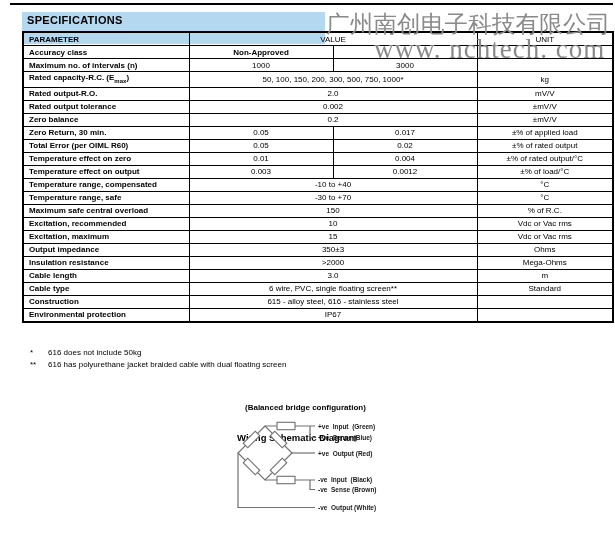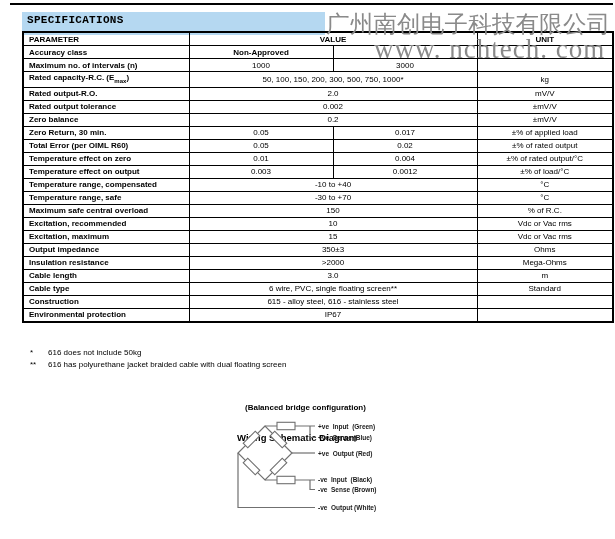--- a/index.html
+++ b/index.html
@@ -1,30 +1,30 @@
 <!DOCTYPE html>
 <html><head>
 <meta charset="utf-8">
 <style>
   html,body{margin:0;padding:0;background:#fff;}
   #canvas{position:relative;width:615px;height:539px;background:#fff;overflow:hidden;
           font-family:"Liberation Sans",sans-serif;color:#000;}
   .top-rule{position:absolute;left:10px;top:3px;width:603px;height:2px;background:#000;}
-  .spec-bar{position:absolute;left:22px;top:12px;width:303px;height:23px;background:#b5d8f1;font-family:Liberation Mono, monospace;}
+  .spec-bar{position:absolute;left:22px;top:12px;width:303px;height:32px;background:#b5d8f1;}
   .spec-title{position:absolute;left:5px;top:2px;font-size:11px;font-weight:bold;letter-spacing:.3px;}
   .wm{position:absolute;color:#8a8a8a;font-family:"Liberation Serif","DejaVu Serif",serif;
       white-space:nowrap;pointer-events:none;z-index:5;}
   .wm-cn{left:326px;top:8px;font-size:23.5px;letter-spacing:0.2px;}
   .wm-web{left:374px;top:34px;font-size:27px;letter-spacing:1px;}
   table.spec{position:absolute;left:22px;top:31px;width:590px;border-collapse:collapse;
              table-layout:fixed;font-size:8px;line-height:11px;}
   table.spec{border:2px solid #000;}
   .spec th,.spec td{border:1px solid #000;height:12px;padding:0 2px;text-align:center;
                     overflow:hidden;white-space:nowrap;font-size:8px;}
-  .spec th{font-weight:bold;}
+  .spec th{font-weight:normal;}
   .spec .param{text-align:left;font-weight:bold;padding-left:5px;}
   .spec .bold{font-weight:bold;}
   sub{font-size:6px;}
   .footnotes{position:absolute;left:30px;top:348px;font-size:8px;}
   .fn{display:flex;margin-bottom:3px;}
   .fn-marker{width:18px;}
   .diag-title{position:absolute;left:237px;top:391px;font-size:9.5px;font-weight:bold;margin-top:41px;}
   .diag-sub{position:absolute;left:237px;top:403px;font-size:8px;font-weight:bold;padding-left:8px;}
   svg.bridge{position:absolute;left:0;top:0;pointer-events:none;}
   .wire-label{position:absolute;left:318px;font-size:6.5px;font-weight:bold;

